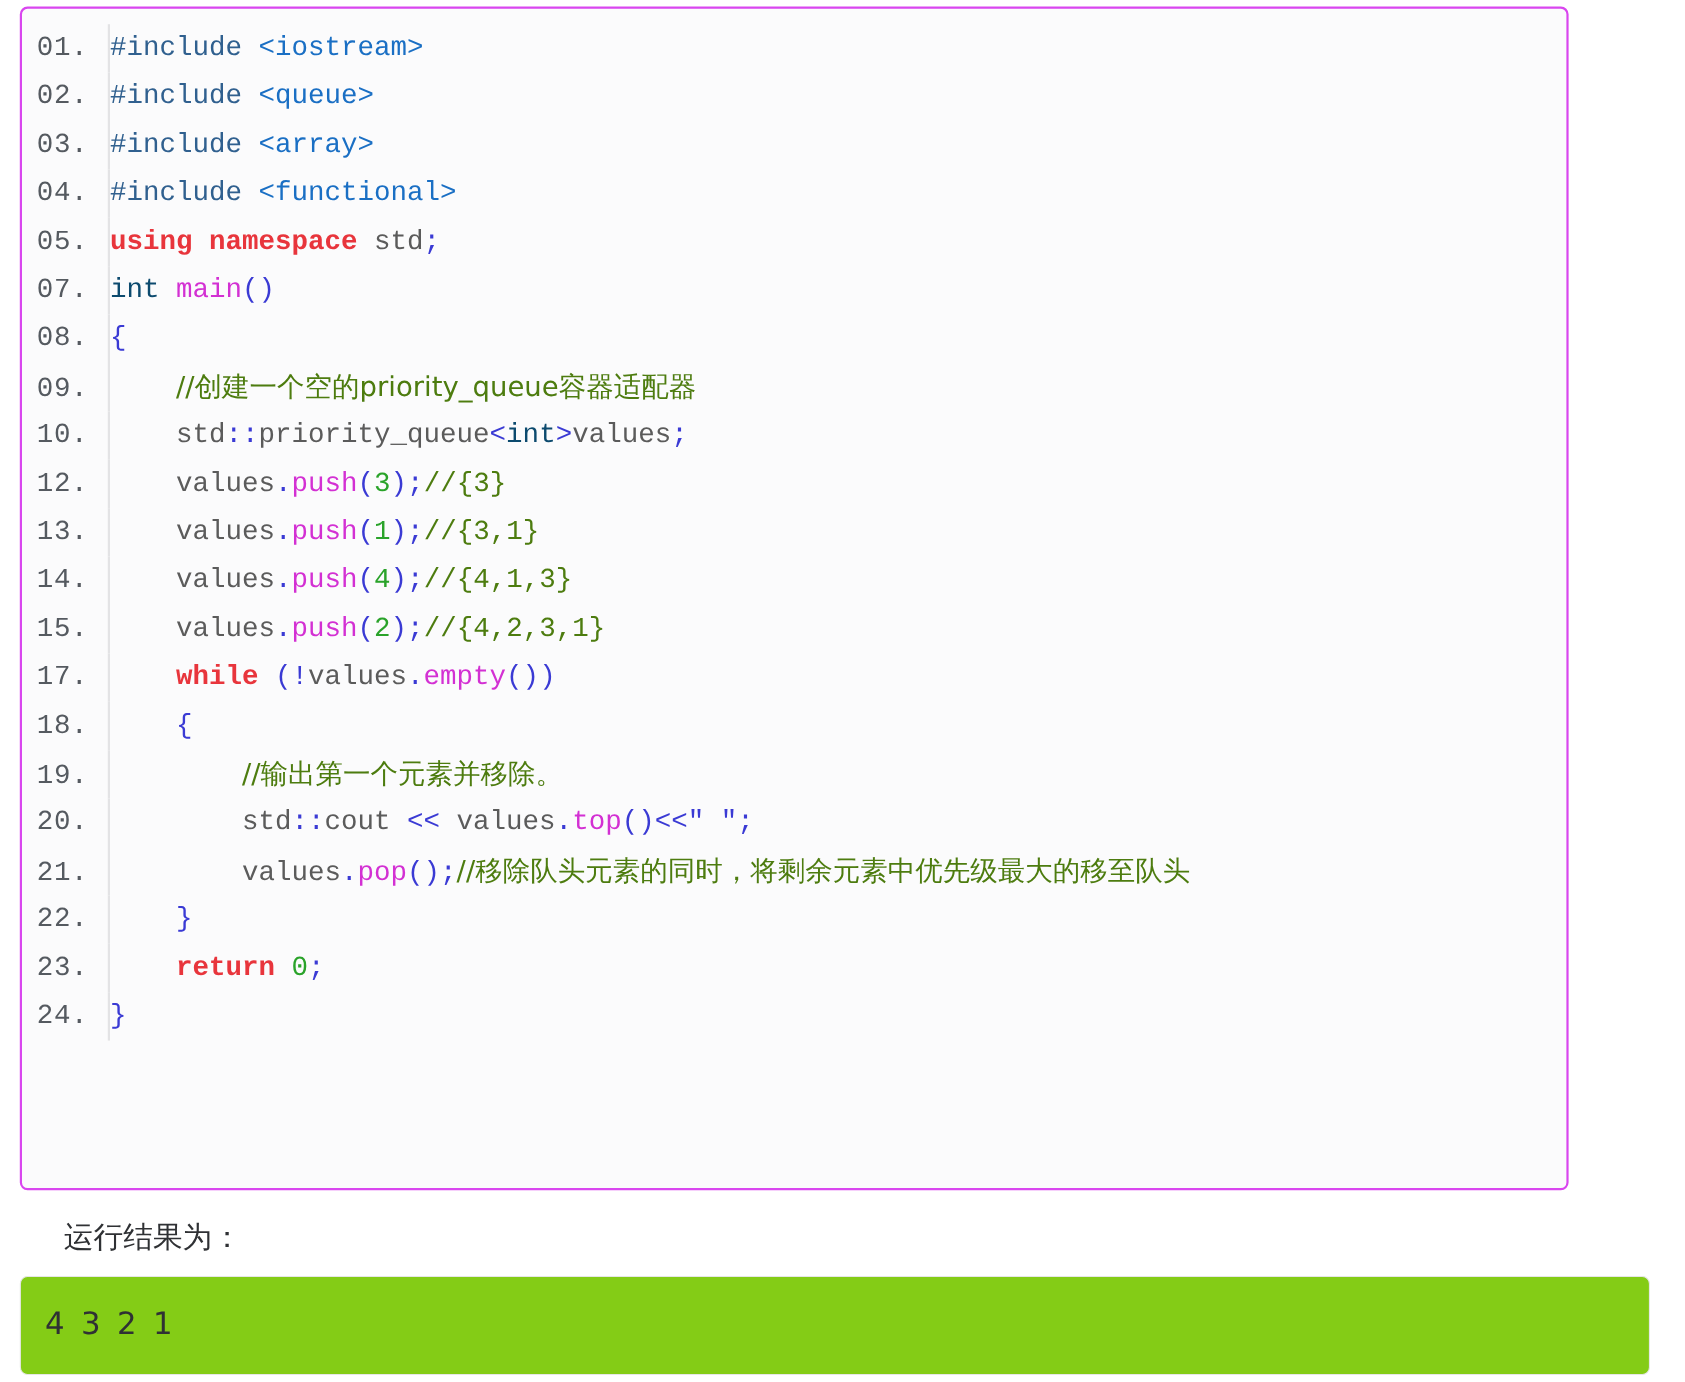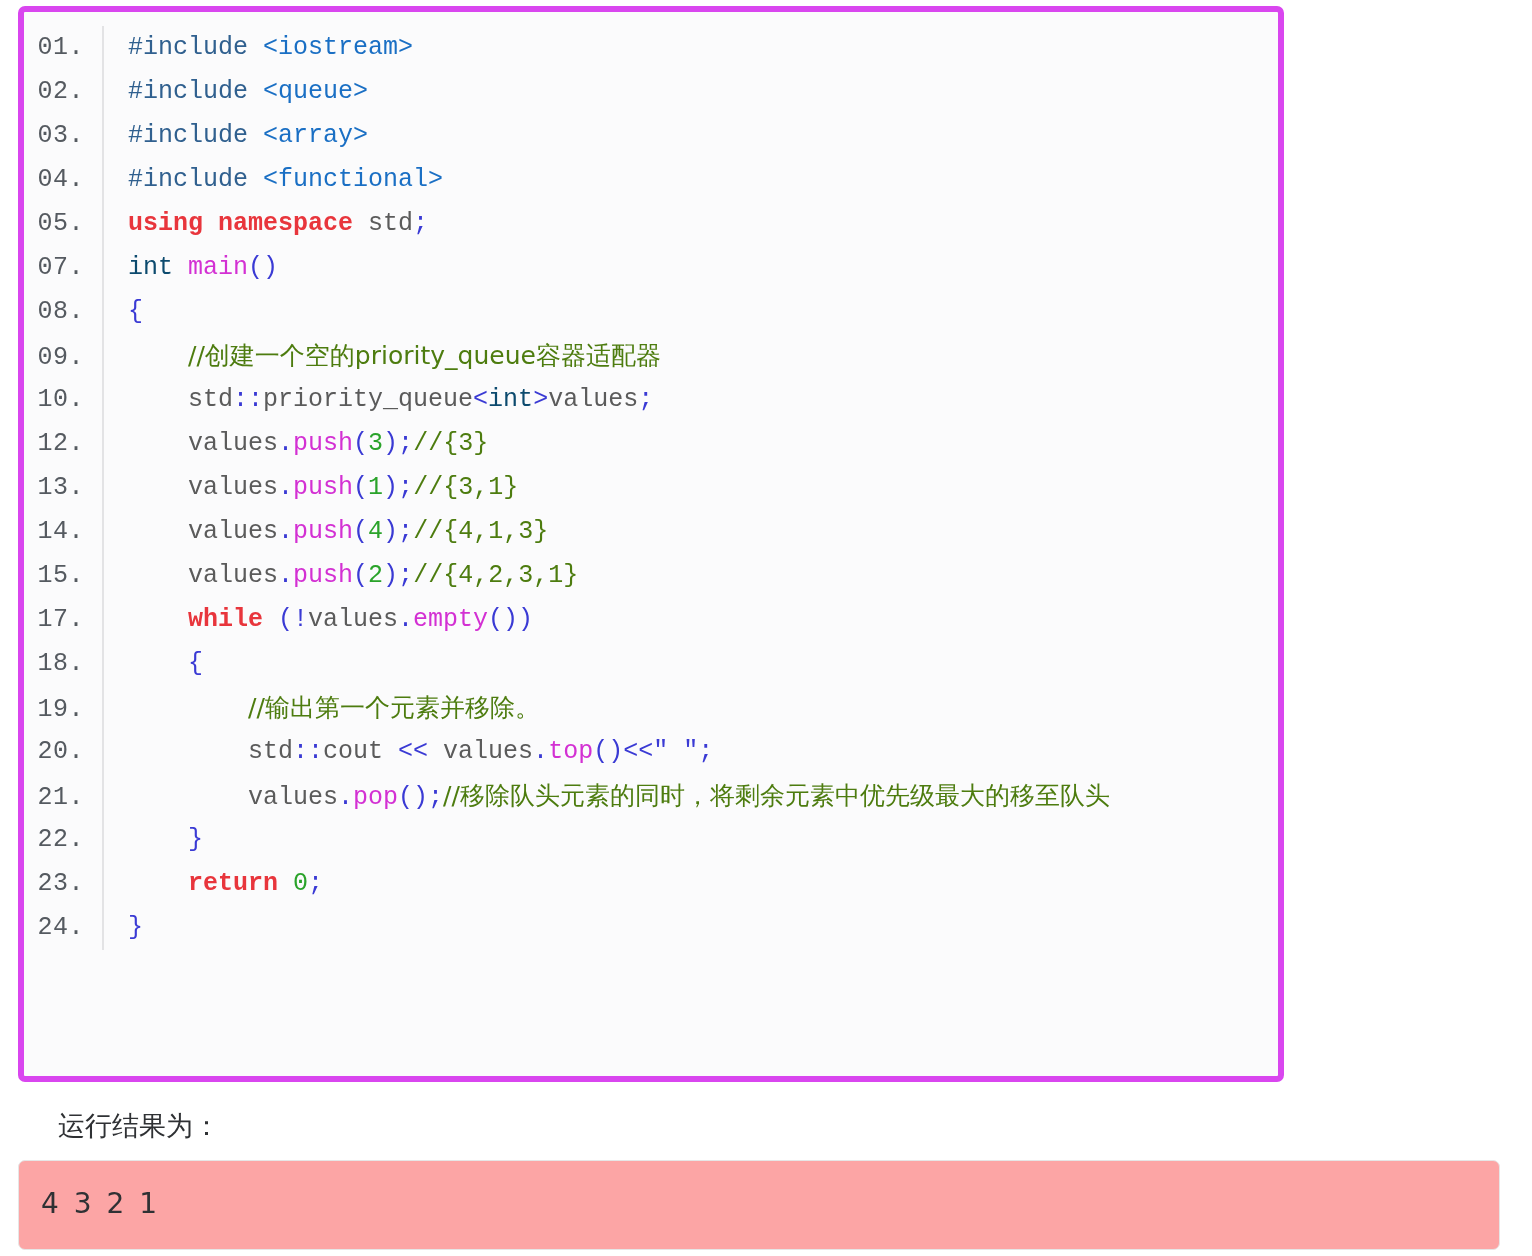--- a/index.html
+++ b/index.html
@@ -19,25 +19,25 @@
     width: 1532px;
     height: 1256px;
     box-sizing: border-box;
   }
 
   
   .code-block {
     position: absolute;
     left: 18px;
     top: 6px;
-    width: 1266px;
+    width: 1408px;
     height: 1076px;
     box-sizing: border-box;
     background: #fbfbfc;
-    border: 6px solid #d946ef;
+    border: 2px solid #d946ef;
     border-radius: 7px;
     overflow: hidden;
   }
 
   .code-lines {
     padding: 14px 0 12px 0;
   }
 
   .code-line {
     display: flex;
@@ -62,21 +62,20 @@
 
   .gutter-rule {
     flex: 0 0 auto;
     width: 2px;
     align-self: stretch;
     background: #e3e3e5;
   }
 
   .code-text {
     flex: 1 1 auto;
-    padding-left: 24px;
     font-family: "Liberation Mono", "DejaVu Sans Mono", monospace;
     font-size: 25px;
     color: #5b5b5b;
     white-space: pre;
   }
 
   
   .t-pre   { color: #30608f; }           
   .t-hdr   { color: #1a6fc4; }           
   .t-kw    { color: #e8353c; font-weight: bold; }  
@@ -104,21 +103,21 @@
   }
 
   
   .output-box {
     position: absolute;
     left: 18px;
     top: 1160px;
     width: 1482px;
     height: 90px;
     box-sizing: border-box;
-    background: #fca5a5;
+    background: #84cc16;
     border: 1px solid #e6e6e6;
     border-radius: 7px;
   }
 
   .output-text {
     font-family: "DejaVu Sans", "Liberation Sans", sans-serif;
     font-size: 28px;
     color: #2f3134;
     padding: 26px 0 0 22px;
     letter-spacing: 3px;

